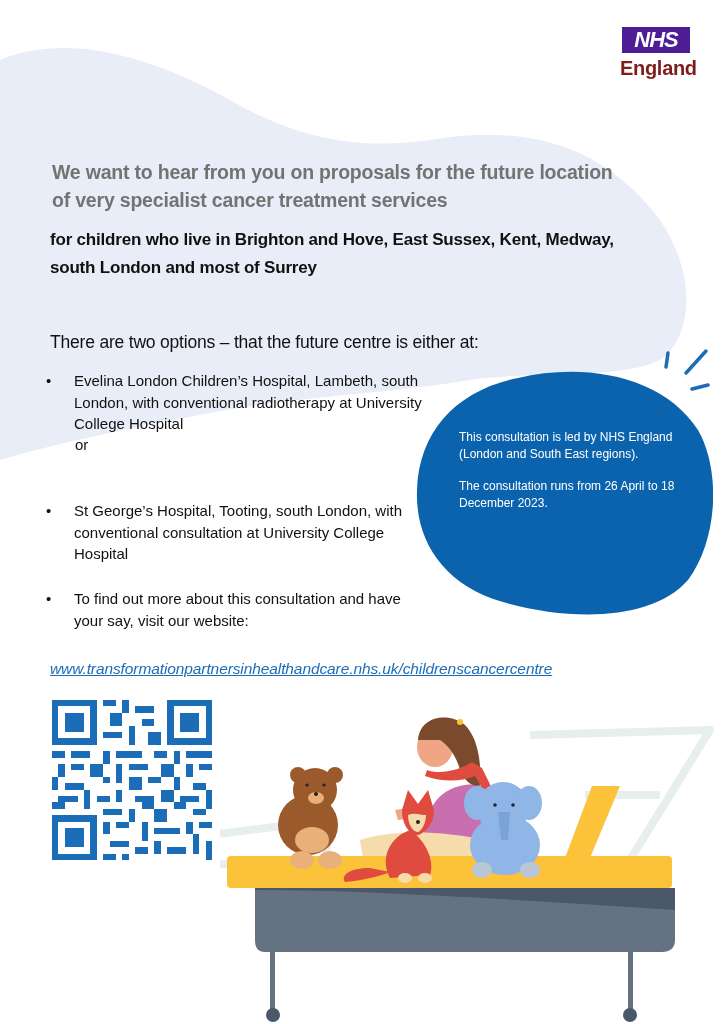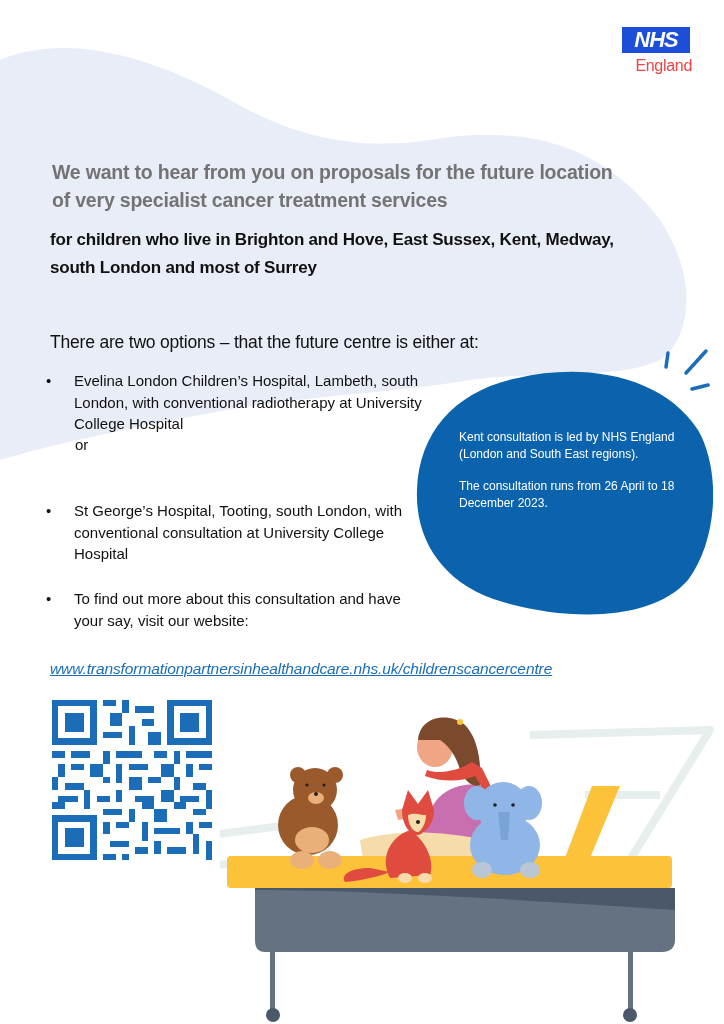--- a/index.html
+++ b/index.html
@@ -5,25 +5,25 @@
   html, body { margin: 0; padding: 0; }
   body {
     width: 724px; height: 1024px; position: relative; overflow: hidden;
     background: #ffffff;
     font-family: "Liberation Sans", "DejaVu Sans", sans-serif;
     color: #111;
   }
   .bg-blob { position: absolute; left: 0; top: 0; width: 724px; height: 520px; z-index: 0; }
   .logo { position: absolute; left: 620px; top: 27px; width: 72px; z-index: 2; }
   .logo-box {
-    background: #1d4ed8; color: #fff; font-weight: bold; font-style: italic;
+    background: #4c1d95; color: #fff; font-weight: bold; font-style: italic;
     font-size: 22px; line-height: 26px; text-align: center; width: 68px; height: 26px;
     margin-left: 2px; letter-spacing: -1px;
   }
-  .logo-sub { font-size: 16px; font-weight: normal; color: #ef4444; text-align: right; margin-top: 4px; letter-spacing: -0.3px; }
+  .logo-sub { font-size: 20px; font-weight: bold; color: #7f1d1d; text-align: right; margin-top: 4px; letter-spacing: -0.3px; }
   .headline {
     position: absolute; left: 52px; top: 158px; width: 580px; z-index: 2;
     color: #737373; font-weight: bold; font-size: 19.5px; line-height: 28px; letter-spacing: -0.2px;
   }
   .subhead {
     position: absolute; left: 50px; top: 226px; width: 600px; z-index: 2;
     color: #111; font-weight: bold; font-size: 17px; line-height: 28px; letter-spacing: -0.2px;
   }
   .options-title {
     position: absolute; left: 50px; top: 332px; z-index: 2;
@@ -83,21 +83,21 @@
 
 <svg class="callout" viewBox="0 0 300 250">
   <path d="M105,8 C170,-8 250,5 285,60 C308,100 305,170 275,210 C240,250 160,252 90,232 C30,215 2,170 4,120 C6,60 45,20 105,8 Z" fill="#0b63ae"></path>
 </svg>
 <svg class="burst" viewBox="0 0 50 50">
   <line x1="8" y1="8" x2="6" y2="22" stroke="#1b6db7" stroke-width="3.5" stroke-linecap="round"></line>
   <line x1="46" y1="6" x2="26" y2="28" stroke="#1b6db7" stroke-width="3.5" stroke-linecap="round"></line>
   <line x1="32" y1="44" x2="48" y2="40" stroke="#1b6db7" stroke-width="3.5" stroke-linecap="round"></line>
 </svg>
 <div class="callout-text">
-  <p>Kent consultation is led by NHS England (London and South East regions).</p>
+  <p>This consultation is led by NHS England (London and South East regions).</p>
   <p>The consultation runs from 26 April to 18 December 2023.</p>
 </div>
 
 <a class="url">www.transformationpartnersinhealthandcare.nhs.uk/childrenscancercentre</a>
 
 <svg class="qr" viewBox="0 0 25 25" shape-rendering="crispEdges">
   <g fill="#1b6db7">
     <rect x="0" y="0" width="7" height="1"></rect>
       <rect x="0" y="6" width="7" height="1"></rect>
       <rect x="0" y="0" width="1" height="7"></rect>

